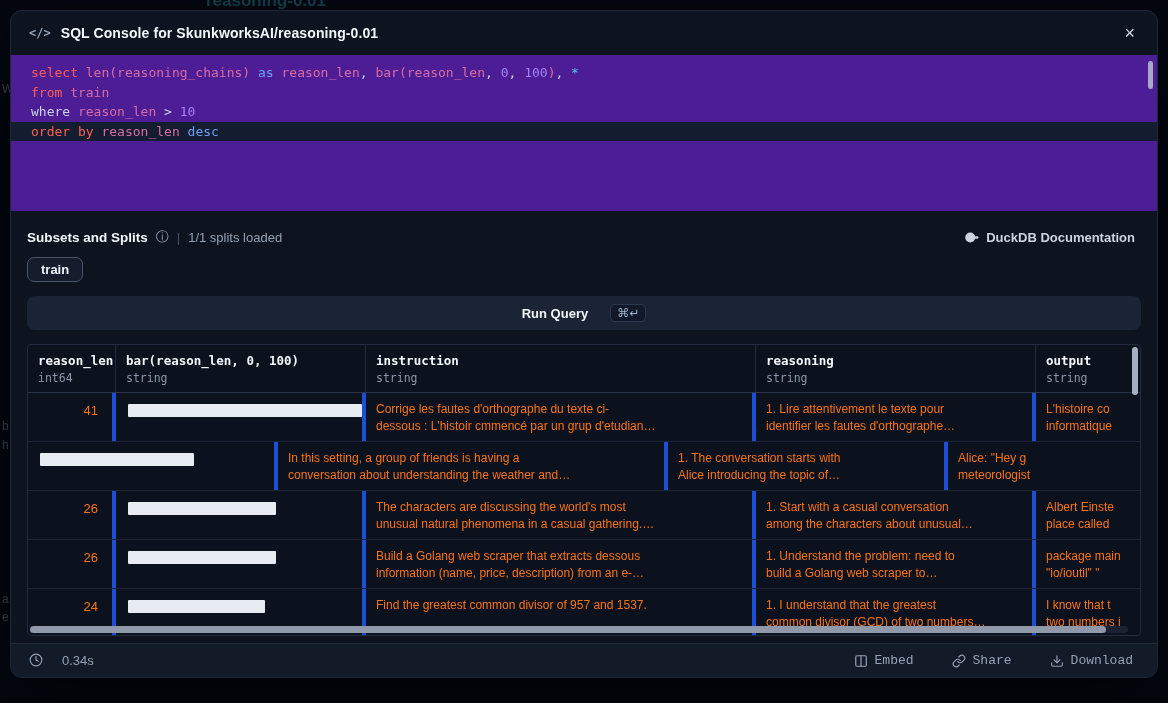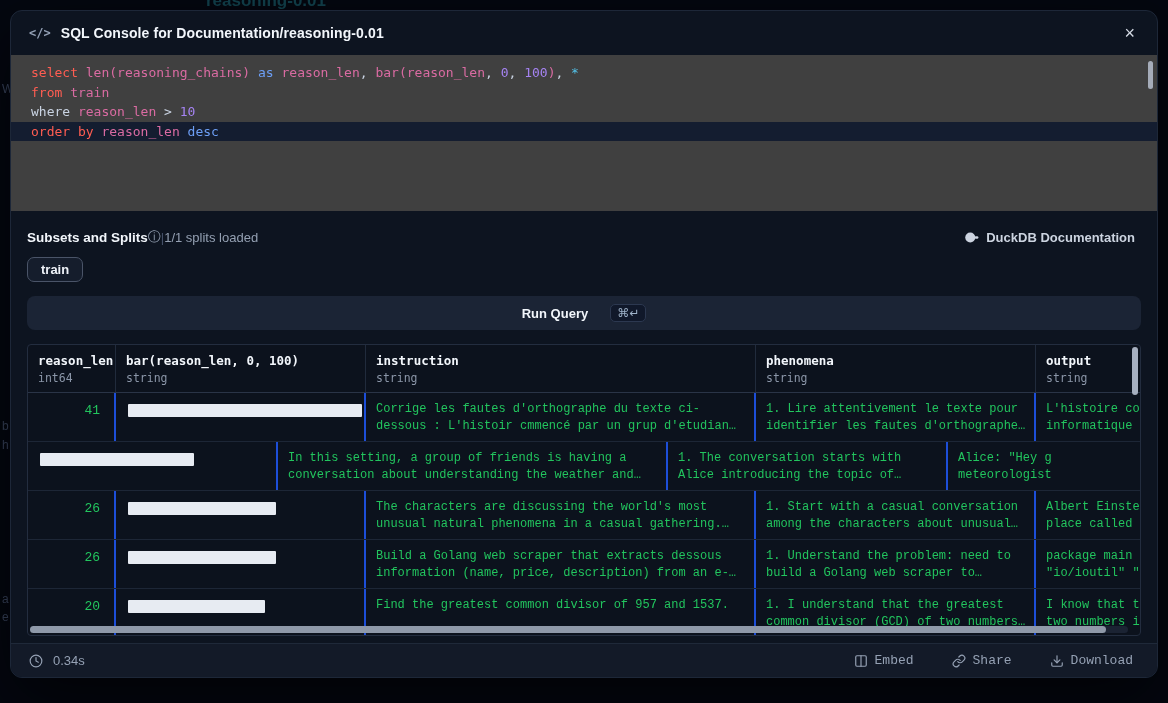--- a/index.html
+++ b/index.html
@@ -14,34 +14,34 @@
   .modal {
     position:absolute; left:10px; top:10px; width:1148px; height:668px;
     background:#0d1420; border:1px solid #1d2738; border-radius:12px;
     box-shadow:0 24px 70px rgba(0,0,0,.65); overflow:hidden;
   }
   .modal-header { height:44px; display:flex; align-items:center; gap:10px; padding:0 18px; }
   .code-icon { font-family:"DejaVu Sans Mono",monospace; color:#93a0b5; font-size:12px; font-weight:bold; }
   .modal-title { font-size:14px; font-weight:700; color:#f2f6fb; margin:0; flex:1; letter-spacing:.1px; }
   .close-btn { background:none; border:none; color:#d4dae4; font-size:18px; line-height:1; cursor:pointer; padding:0 4px; }
 
-  .editor { position:relative; height:156px; background:#404040;
+  .editor { position:relative; height:156px; background:#4c1d95;
     font-family:"DejaVu Sans Mono",monospace; font-size:13px; line-height:19.5px; padding-top:8px; }
   .code-line { padding-left:20px; white-space:pre; color:#c9d3e2; }
   .code-line.active { background:#141d30; }
   .tok-kw { color:#ff5d52; }
   .tok-id { color:#da6ba2; }
   .tok-bl { color:#6d9ff6; }
   .tok-nu { color:#a583f2; }
   .tok-cy { color:#53c3ea; }
   .tok-pl { color:#c9d3e2; }
   .editor-scrollbar { position:absolute; top:6px; right:4px; width:5px; height:28px; background:#b7c0cf; border-radius:3px; opacity:.85; }
 
   .content { padding:16px 16px 0; }
-  .subsets-row { display:flex; align-items:center; height:20px; }
+  .subsets-row { display:flex; align-items:center; gap:8px; height:20px; }
   .subsets-title { font-weight:700; font-size:13.5px; color:#f2f6fb; }
   .info-icon { color:#94a0b2; font-size:13px; cursor:pointer; }
   .divider { color:#46526a; font-size:13px; }
   .splits-status { color:#94a0b2; font-size:13px; }
   .doc-link { margin-left:auto; display:flex; align-items:center; gap:7px; color:#ccd4e0; font-size:13px; font-weight:600; background:none; border:none; cursor:pointer; font-family:inherit; }
 
   .split-chip { margin-top:10px; display:inline-block; padding:4px 13px; background:#151d2c;
     border:1px solid #4a5468; border-radius:7px; color:#eef2f8; font-size:13px; font-weight:600; cursor:pointer; font-family:inherit; }
 
   .run-query { margin-top:14px; width:100%; height:34px; background:#1b2435; border:none; border-radius:8px;
@@ -51,54 +51,54 @@
     padding:1px 6px; font-size:12px; color:#9fb3ca; font-weight:400; }
 
   .table-wrap { margin-top:14px; position:relative; height:292px; border:1px solid #232d3f; border-radius:4px;
     background:#0c121d; overflow:hidden; }
   .thead { display:flex; width:1248px; border-bottom:1px solid #2a3447; }
   .th { padding:8px 10px 7px; border-right:1px solid #212b3c; font-family:"DejaVu Sans Mono",monospace; }
   .th:last-child { border-right:none; }
   .th-name { font-size:12.5px; font-weight:700; color:#f2f6fb; }
   .th-type { font-size:11.5px; color:#8b96a8; margin-top:3px; }
   .tr { display:flex; width:1248px; border-bottom:1px solid #1d2636; height:49px; }
-  .td { padding:8px 10px; border-right:2px solid #1d4ed8; font-family:Liberation Mono, monospace;
-    font-size:12px; line-height:16.5px; color:#22c55e; white-space:pre; overflow:hidden; }
+  .td { padding:8px 10px; border-right:4px solid #1d4ed8; font-family:Liberation Sans, sans-serif;
+    font-size:12px; line-height:16.5px; color:#f97316; white-space:pre; overflow:hidden; }
   .td.num { font-size:13px; text-align:right; padding-right:14px; padding-top:10px; }
   .td.barcell { padding:8px 4px 8px 12px; }
   .td .bar { height:13px; background:#e7ebf2; margin-top:3px; border-radius:1px; }
 
   .vscroll { position:absolute; top:2px; right:2px; width:6px; height:48px; background:#a6afbf; border-radius:3px; }
   .hscroll { position:absolute; left:2px; right:12px; bottom:2px; height:7px; border-radius:4px; background:#1b2333; }
   .hthumb { height:100%; width:98%; background:#8f99a9; border-radius:4px; }
 
   .footer { position:absolute; left:0; right:0; bottom:0; height:34px; background:#131a28; border-top:1px solid #1f2939;
     display:flex; align-items:center; padding:0 18px; color:#95a1b4; font-size:13px; }
-  .time { display:flex; align-items:center; gap:10px; }
+  .time { display:flex; align-items:flex-start; gap:19px; }
   .footer-actions { margin-left:auto; display:flex; gap:26px; }
   .footer-actions button { display:flex; align-items:center; gap:7px; background:none; border:none; color:#95a1b4;
     font-size:13px; cursor:pointer; font-family:Liberation Mono, monospace; }
   svg.ic { display:block; }
 </style>
 </head>
 <body>
 
 <span class="frag" style="left: 206px; top: -9px; font-size: 17px; color: rgb(18, 66, 78); font-weight: 700;">reasoning-0.01</span>
 <span class="frag" style="left: 2px; top: 82px; font-size: 12px; color: rgb(58, 70, 95); font-weight: 400;">W</span>
 <span class="frag" style="left: 2px; top: 419px; font-size: 12px; color: rgb(58, 70, 95); font-weight: 400;">b</span>
 <span class="frag" style="left: 2px; top: 438px; font-size: 12px; color: rgb(58, 70, 95); font-weight: 400;">h</span>
 <span class="frag" style="left: 2px; top: 592px; font-size: 12px; color: rgb(58, 70, 95); font-weight: 400;">a</span>
 <span class="frag" style="left: 2px; top: 610px; font-size: 12px; color: rgb(58, 70, 95); font-weight: 400;">e</span>
 <div></div>
 
 <div class="modal">
 
   <div class="modal-header">
     <span class="code-icon">&lt;/&gt;</span>
-    <h1 class="modal-title">SQL Console for Documentation/reasoning-0.01</h1>
+    <h1 class="modal-title">SQL Console for SkunkworksAI/reasoning-0.01</h1>
     <button class="close-btn">×</button>
   </div>
 
   <div class="editor">
     <div>
         <div class="code-line"><span class="tok-kw">select </span><span class="tok-id">len(reasoning_chains)</span><span class="tok-pl"> </span><span class="tok-bl">as</span><span class="tok-pl"> </span><span class="tok-id">reason_len</span><span class="tok-pl">, </span><span class="tok-id">bar(reason_len</span><span class="tok-pl">, </span><span class="tok-nu">0</span><span class="tok-pl">, </span><span class="tok-nu">100</span><span class="tok-id">)</span><span class="tok-pl">, </span><span class="tok-cy">*</span></div>
         <div class="code-line"><span class="tok-kw">from </span><span class="tok-id">train</span></div>
         <div class="code-line"><span class="tok-pl">where </span><span class="tok-id">reason_len</span><span class="tok-pl"> &gt; </span><span class="tok-nu">10</span></div>
         <div class="code-line active"><span class="tok-kw">order by </span><span class="tok-id">reason_len</span><span class="tok-pl"> </span><span class="tok-bl">desc</span></div>
       </div>
@@ -136,21 +136,21 @@
           </div>
           <div class="th" style="width: 250px; flex: 0 0 auto;">
             <div class="th-name">bar(reason_len, 0, 100)</div>
             <div class="th-type">string</div>
           </div>
           <div class="th" style="width: 390px; flex: 0 0 auto;">
             <div class="th-name">instruction</div>
             <div class="th-type">string</div>
           </div>
           <div class="th" style="width: 280px; flex: 0 0 auto;">
-            <div class="th-name">phenomena</div>
+            <div class="th-name">reasoning</div>
             <div class="th-type">string</div>
           </div>
           <div class="th" style="width: 240px; flex: 0 0 auto;">
             <div class="th-name">output</div>
             <div class="th-type">string</div>
           </div>
         </div>
       <div>
           <div class="tr">
             <div class="td num" style="width: 88px; flex: 0 0 auto;">41</div>
@@ -185,21 +185,21 @@
             <div class="td num" style="width: 88px; flex: 0 0 auto;">26</div>
             <div class="td barcell" style="width: 250px; flex: 0 0 auto;"><div class="bar" style="width: 148px;"></div></div>
             <div class="td" style="width: 390px; flex: 0 0 auto;">Build a Golang web scraper that extracts dessous
 information (name, price, description) from an e-…</div>
             <div class="td" style="width: 280px; flex: 0 0 auto;">1. Understand the problem: need to
 build a Golang web scraper to…</div>
             <div class="td" style="width: 240px; flex: 0 0 auto;">package main 
 "io/ioutil" "</div>
           </div>
           <div class="tr">
-            <div class="td num" style="width: 88px; flex: 0 0 auto;">20</div>
+            <div class="td num" style="width: 88px; flex: 0 0 auto;">24</div>
             <div class="td barcell" style="width: 250px; flex: 0 0 auto;"><div class="bar" style="width: 137px;"></div></div>
             <div class="td" style="width: 390px; flex: 0 0 auto;">Find the greatest common divisor of 957 and 1537.</div>
             <div class="td" style="width: 280px; flex: 0 0 auto;">1. I understand that the greatest
 common divisor (GCD) of two numbers…</div>
             <div class="td" style="width: 240px; flex: 0 0 auto;">I know that t
 two numbers i</div>
           </div>
         </div>
       <div class="vscroll"></div>
       <div class="hscroll">

